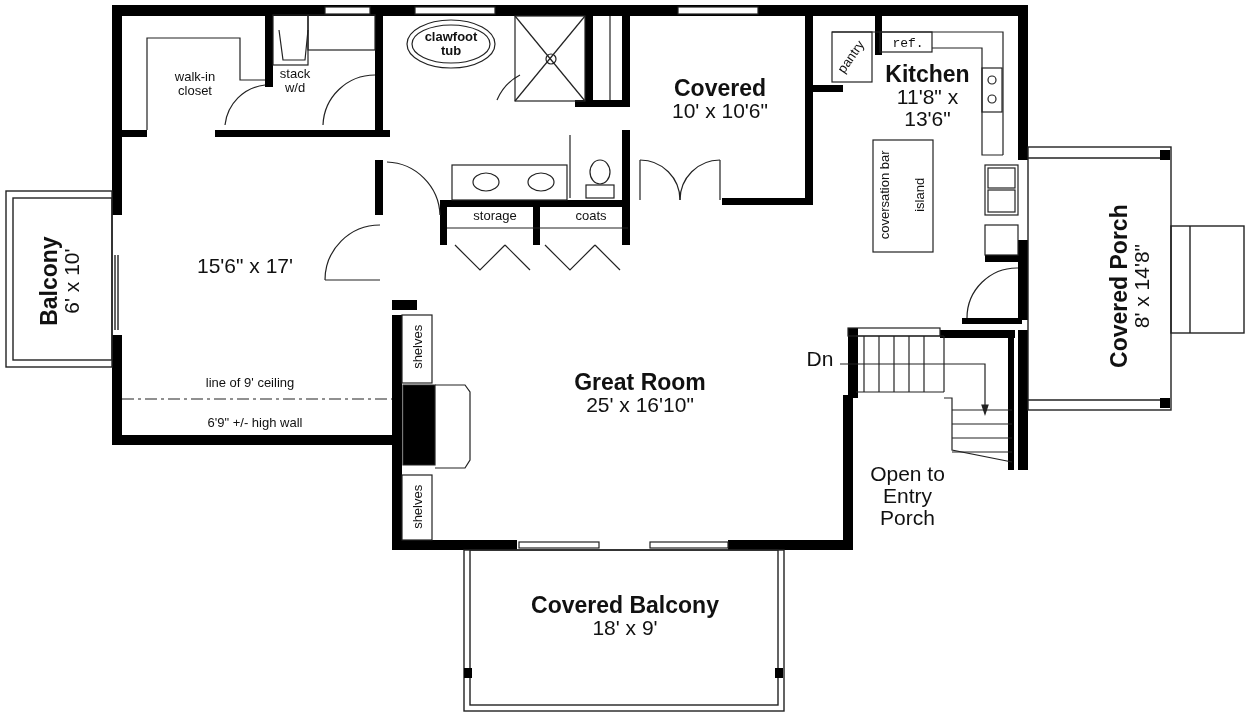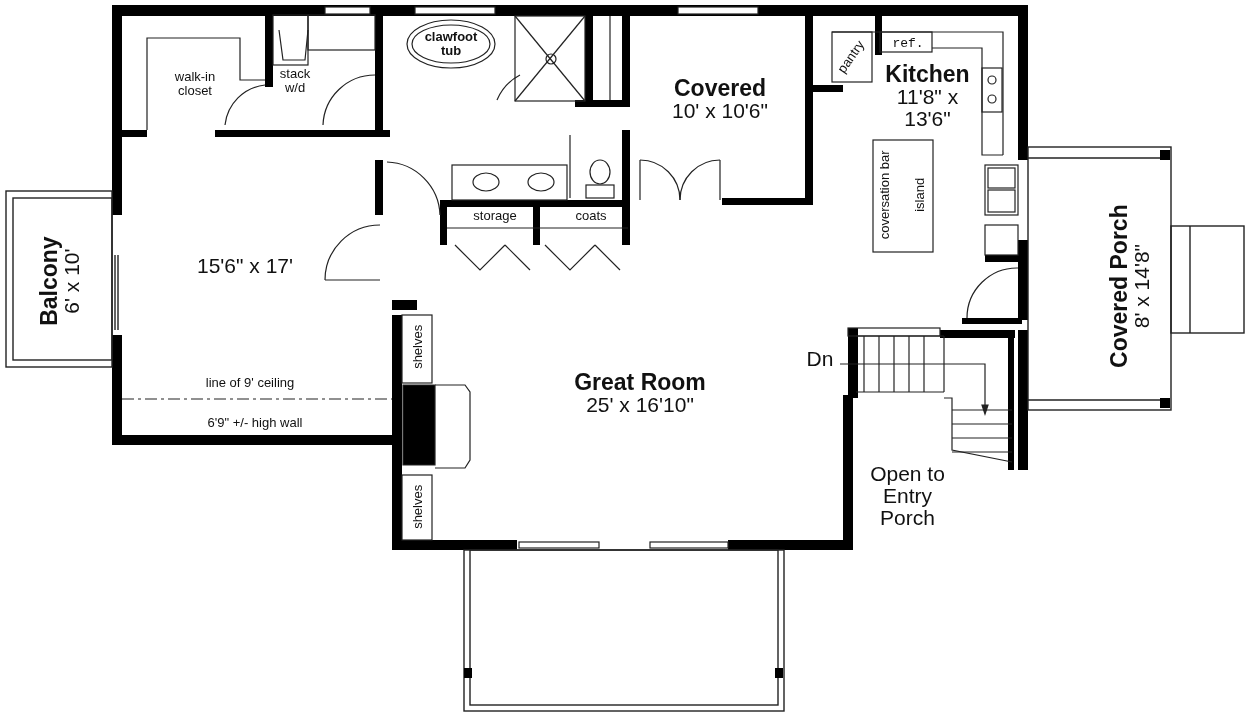--- a/index.html
+++ b/index.html
@@ -226,13 +226,15 @@
 </div>
 
 <div class="lbl room-dim" style="left:800px;top:348px;width:40px;">Dn</div>
 <div class="lbl room-dim" style="left:850px;top:463px;width:115px;">
   <div>Open to</div>
   <div>Entry</div>
   <div>Porch</div>
 </div>
 
 <div class="lbl" style="left:495px;top:593px;width:260px;">
+  <div class="room-name">Covered Balcony</div>
+  <div class="room-dim">18' x 9'</div>
 </div>
 
 </body></html>

